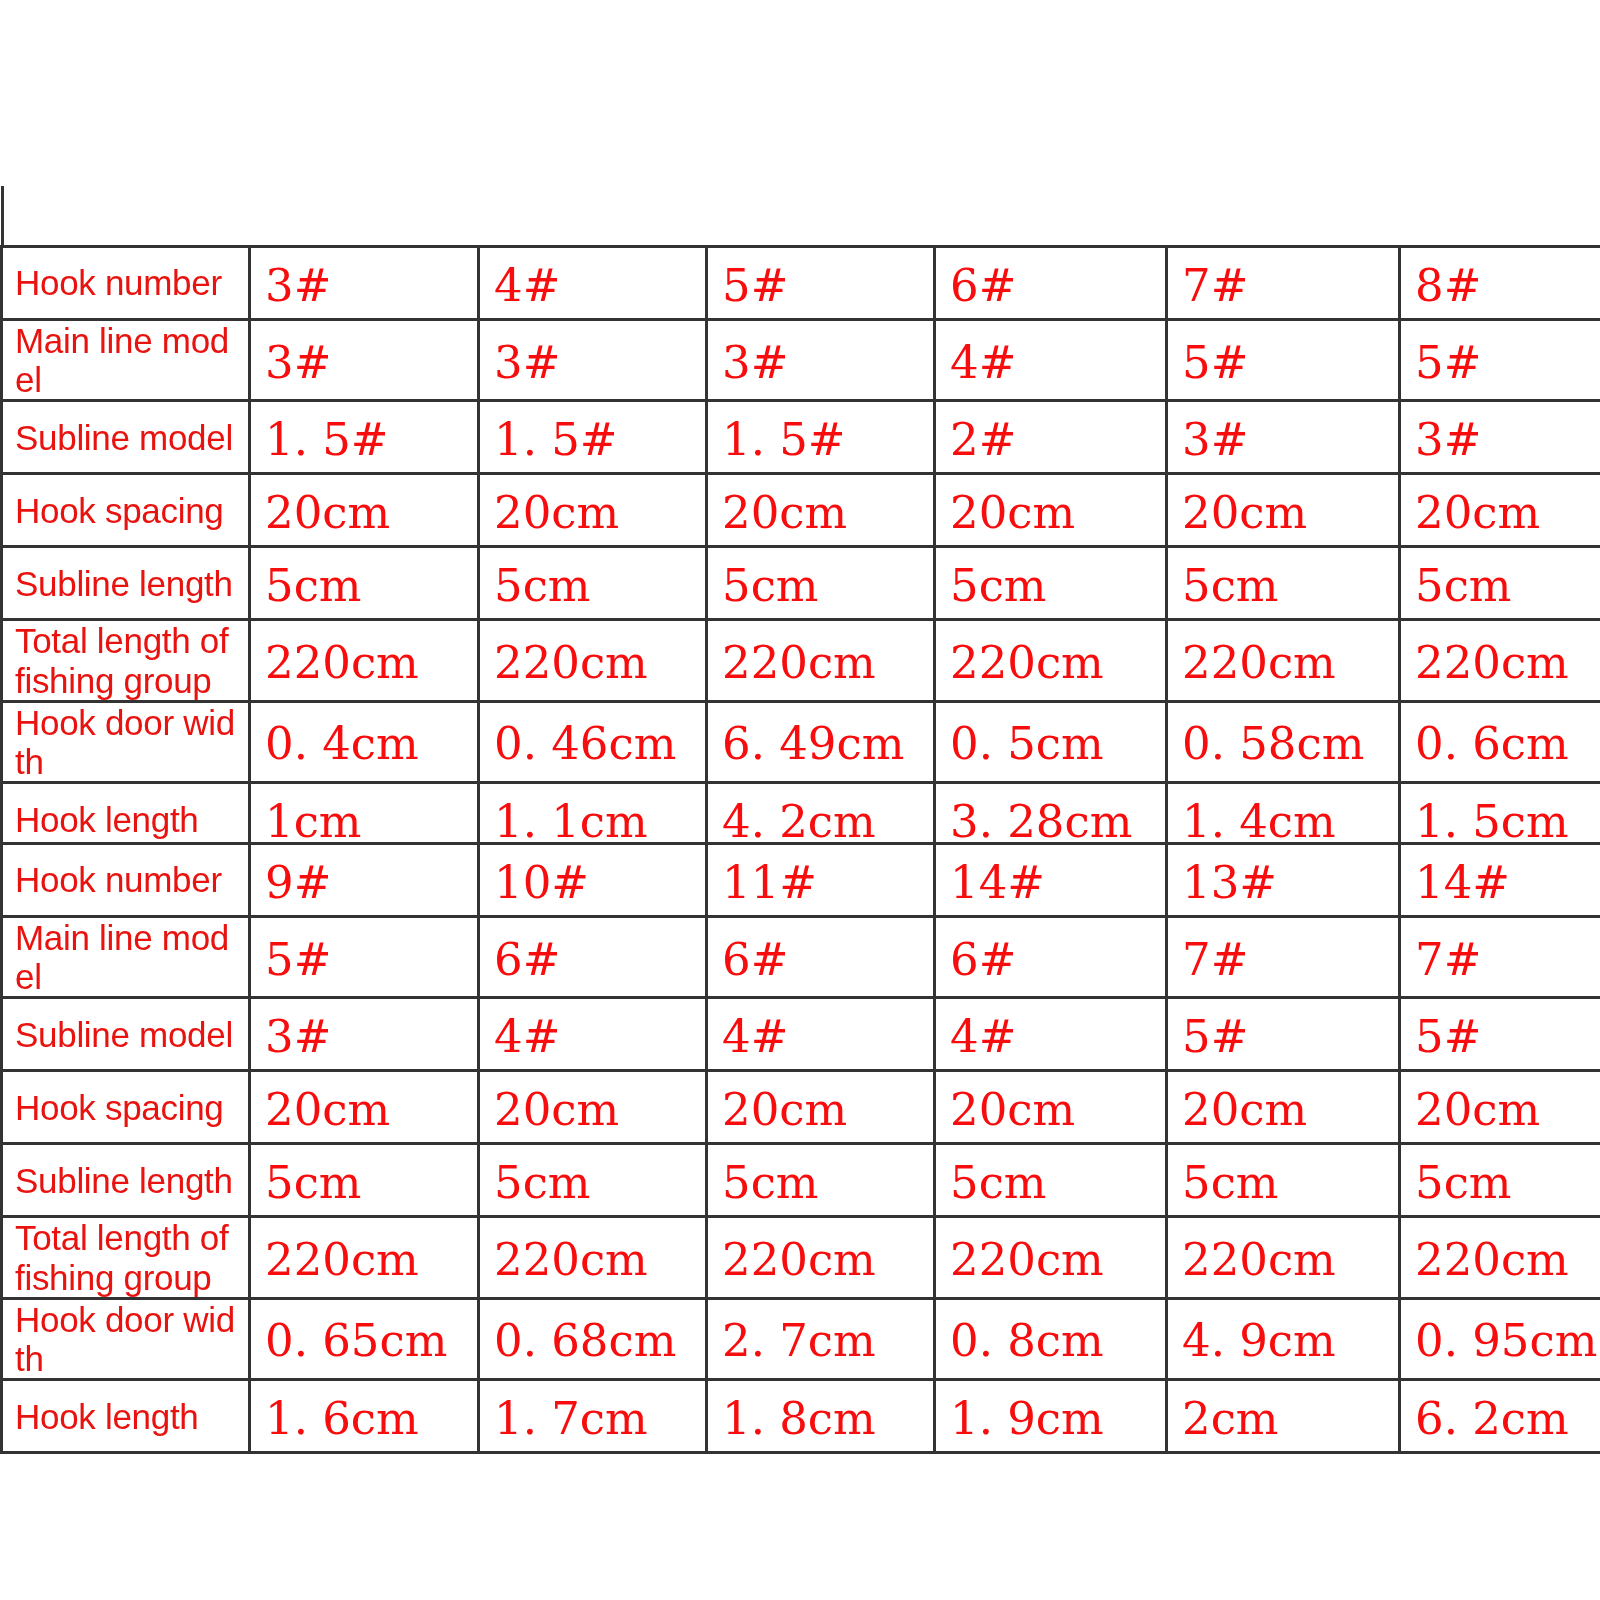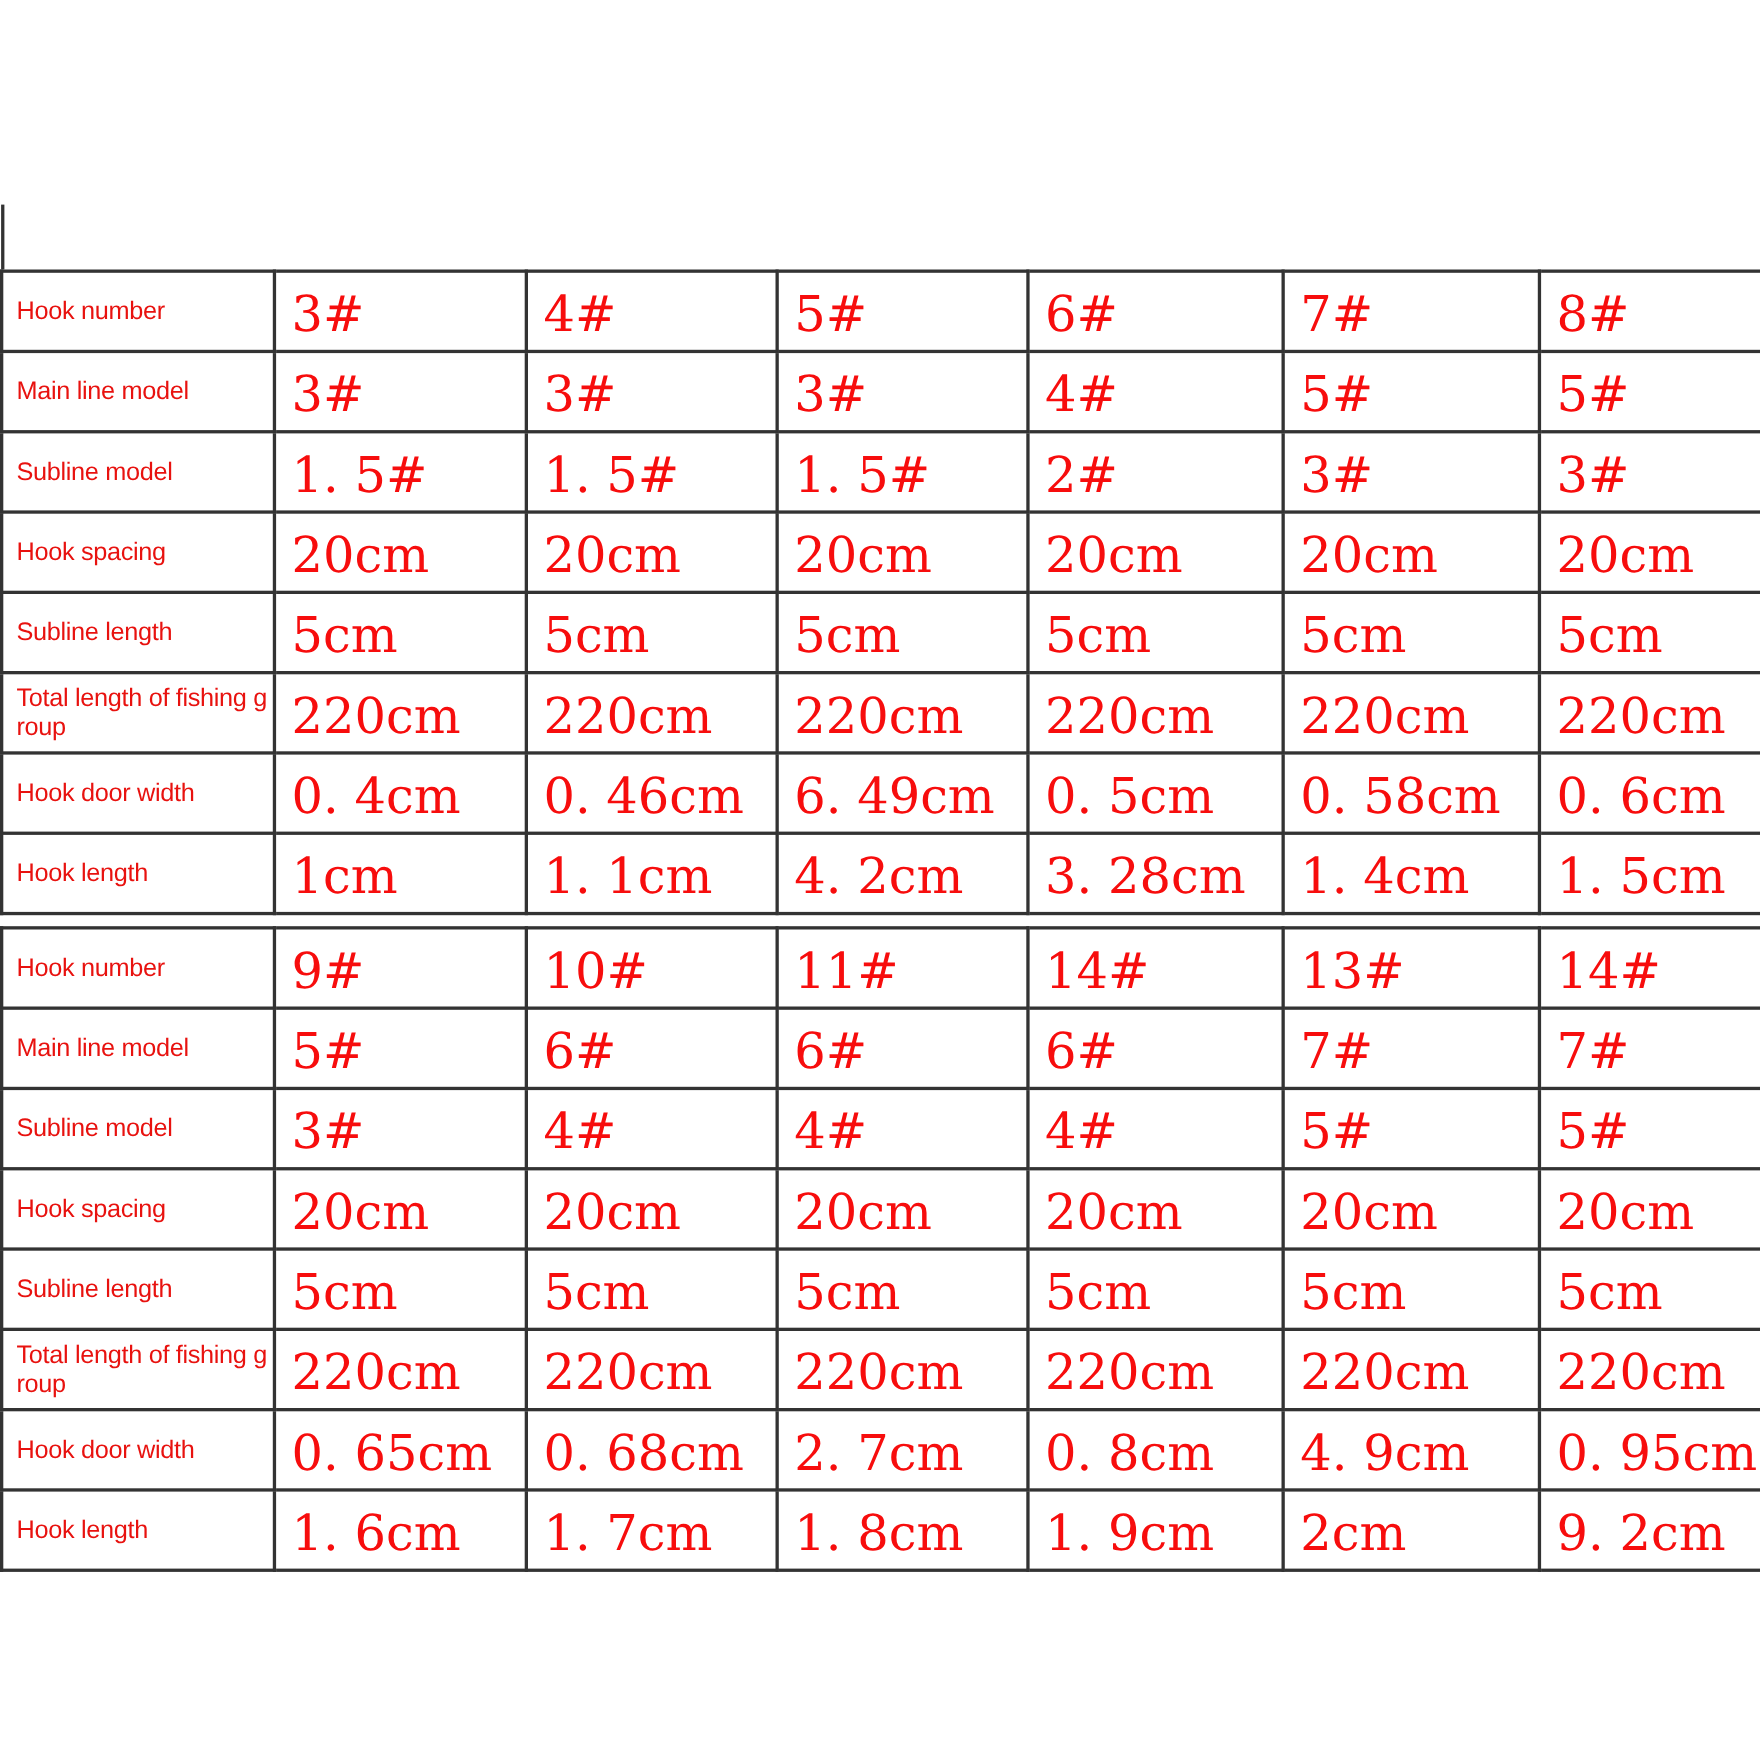--- a/index.html
+++ b/index.html
@@ -34,21 +34,21 @@
   table.spec-table td {
     border: 3px solid #333333;
     height: 66px;
     vertical-align: middle;
     overflow: hidden;
     white-space: normal;
   }
   table.spec-table td:last-child { border-right: none; }
   td.lbl {
     font-family: "Liberation Sans", sans-serif;
-    font-size: 23px;
+    font-size: 35px;
     letter-spacing: -0.3px;
     line-height: 1.12;
     color: #e8120f;
     padding: 0 4px 0 12px;
     word-break: break-all;
   }
   td.val {
     font-family: "DejaVu Serif", serif;
     font-size: 45px;
     color: #f70d0d;
@@ -221,16 +221,16 @@
       <td class="val">4. 9cm</td>
       <td class="val">0. 95cm</td>
     </tr>
     <tr>
       <td class="lbl">Hook length</td>
       <td class="val">1. 6cm</td>
       <td class="val">1. 7cm</td>
       <td class="val">1. 8cm</td>
       <td class="val">1. 9cm</td>
       <td class="val">2cm</td>
-      <td class="val">9. 2cm</td>
+      <td class="val">6. 2cm</td>
     </tr>
   </tbody>
 </table>
 
 </body></html>

